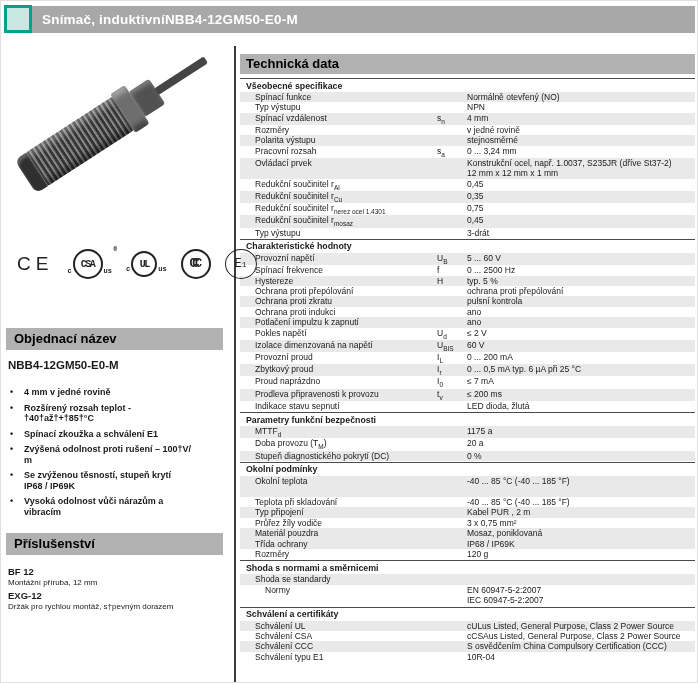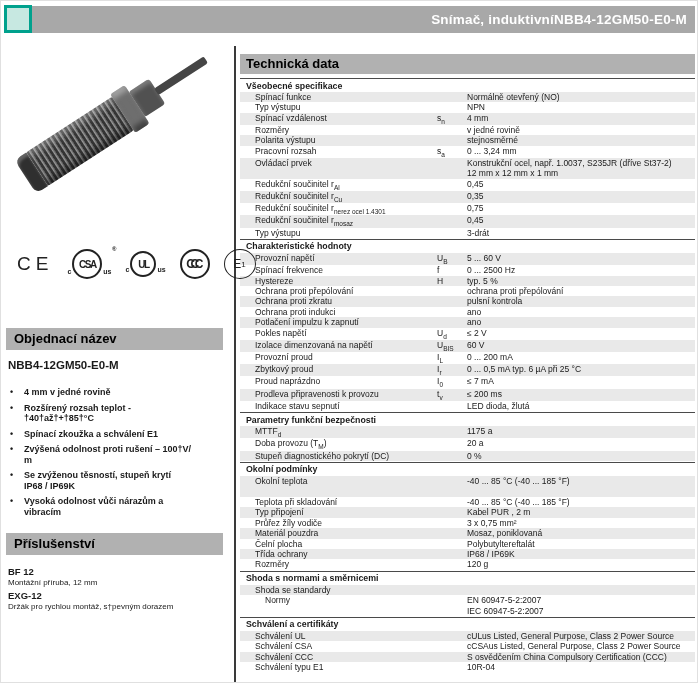--- a/index.html
+++ b/index.html
@@ -6,40 +6,40 @@
   html,body { background:#fff; }
   body {
     width:698px; height:683px;
     font-family:"Liberation Sans", sans-serif;
     color:#1a1a1a; position:relative; overflow:hidden;
     border:1px solid #e0e0e0;
   }
   
   .hdr { position:absolute; top:4px; left:3px; right:2px; height:28px; display:flex; }
   .hdr-icon { width:28px; height:28px; background:#c7e8e1; border:3px solid #00a18d; flex:0 0 28px; }
-  .hdr-bar { flex:1; background:#a8a8a8; height:27px; margin-top:1px; display:flex; align-items:center; justify-content:flex-end; padding:0 8px 0 10px; }
+  .hdr-bar { flex:1; background:#a8a8a8; height:27px; margin-top:1px; display:flex; align-items:center; justify-content:flex-start; padding:0 8px 0 10px; }
   .hdr-title, .hdr-pn { color:#fff; font-weight:bold; font-size:13.5px; letter-spacing:.2px; }
   
   .main { position:absolute; top:45px; left:0; right:0; bottom:0; display:flex; }
   .col-left { width:233px; flex:0 0 233px; padding-top:0; }
   .col-right { flex:1; border-left:2px solid #3a3a3a; display:flex; flex-direction:column; padding:8px 2px 10px 4px; }
   
   .photo { height:178px; position:relative; overflow:hidden; }
   .sensor { position:absolute; left:18px; top:86px; width:215px; height:46px; display:flex; align-items:center; transform:rotate(-33deg); transform-origin:40px 50%; }
   .s-tip { width:15px; height:40px; background:#2f2f2f; border-radius:7px 0 0 7px; box-shadow:inset 0 4px 3px rgba(255,255,255,.25); }
   .s-thread { width:106px; height:40px; border-radius:2px;
     background:repeating-linear-gradient(90deg,#343434 0px,#343434 2px,#9a9a9a 3px,#4e4e4e 5px);
     box-shadow:inset 0 6px 6px rgba(255,255,255,.28), inset 0 -6px 6px rgba(0,0,0,.45); }
   .s-collar { width:18px; height:46px; background:#6e6e6e; border-radius:3px; box-shadow:inset 0 6px 5px rgba(255,255,255,.35), inset 0 -6px 5px rgba(0,0,0,.4); }
   .s-gland { width:24px; height:30px; background:#515151; border-radius:2px 3px 3px 2px; box-shadow:inset 0 4px 4px rgba(255,255,255,.25); }
   .s-cable { width:62px; height:8px; background:#454545; border-radius:2px; margin-left:-1px; }
   
   .logos { display:flex; align-items:center; gap:14px; padding-left:16px; margin-top:22px; height:36px; }
   .logo-ce { font-size:19px; color:#222; letter-spacing:5px; font-weight:400; }
-  .mark { position:relative; display:inline-flex; align-items:center; }
+  .mark { position:relative; display:inline-flex; align-items:center;font-family:Liberation Mono, monospace; }
   .circ { width:30px; height:30px; border:2px solid #222; border-radius:50%; display:flex; align-items:center; justify-content:center; font-weight:bold; color:#222; }
   .circ.sm { width:26px; height:26px; }
   .circ-txt { font-size:10px; letter-spacing:-1.5px; }
   .circ-txt.ccc { font-size:12px; letter-spacing:-4.5px; padding-right:4px; }
   .tiny { font-size:7px; font-weight:bold; color:#222; }
   .mark .pre { margin-right:1px; align-self:flex-end; margin-bottom:4px; }
   .mark .suf { margin-left:1px; align-self:flex-end; margin-bottom:4px; }
   .mark .reg { position:absolute; top:-3px; right:-5px; font-size:6px; }
   .e1-circ { width:32px; height:30px; border:1.5px solid #222; border-radius:50%; display:flex; align-items:center; justify-content:center; font-size:12px; color:#222; }
   .e1-circ sub { font-size:8px; }
@@ -418,27 +418,20 @@
             <div class="t-line">3 x 0,75 mm²</div>
           </div>
         </div>
         <div class="t-row shaded">
           <div class="t-label">Materiál pouzdra</div>
           <div class="t-sym"></div>
           <div class="t-val">
             <div class="t-line">Mosaz, poniklovaná</div>
           </div>
         </div>
-        <div class="t-row">
-          <div class="t-label">Čelní plocha</div>
-          <div class="t-sym"></div>
-          <div class="t-val">
-            <div class="t-line">Polybutyltereftalát</div>
-          </div>
-        </div>
         <div class="t-row shaded">
           <div class="t-label">Třída ochrany</div>
           <div class="t-sym"></div>
           <div class="t-val">
             <div class="t-line">IP68 / IP69K</div>
           </div>
         </div>
         <div class="t-row">
           <div class="t-label">Rozměry</div>
           <div class="t-sym"></div>

